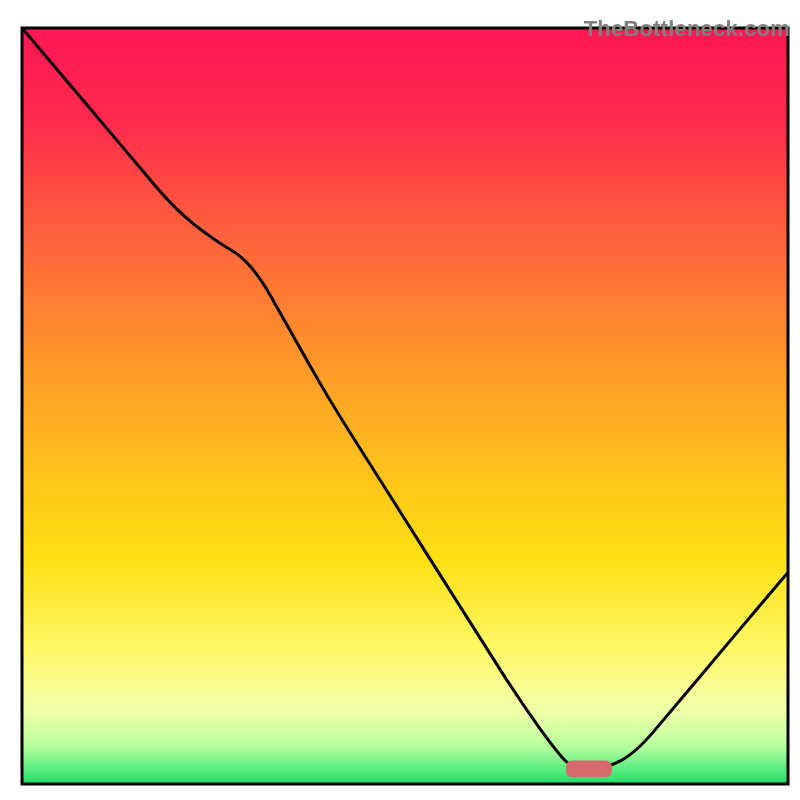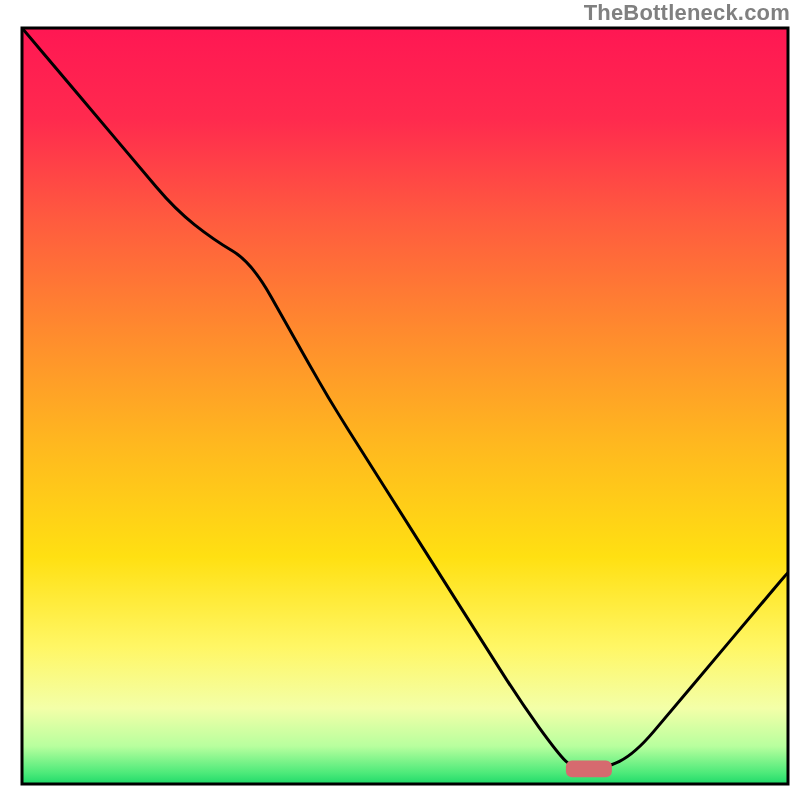--- a/index.html
+++ b/index.html
@@ -11,21 +11,21 @@
     background: #ffffff;
     font-family: Arial, Helvetica, sans-serif;
   }
   .container {
     position: relative;
     width: 800px;
     height: 800px;
   }
   .watermark {
     position: absolute;
-    top: 0;
+    top: 16px;
     right: 10px;
     font-size: 22px;
     font-weight: 600;
     color: #808080;
     letter-spacing: 0.2px;
     z-index: 5;
   }
   svg {
     display: block;
   }

